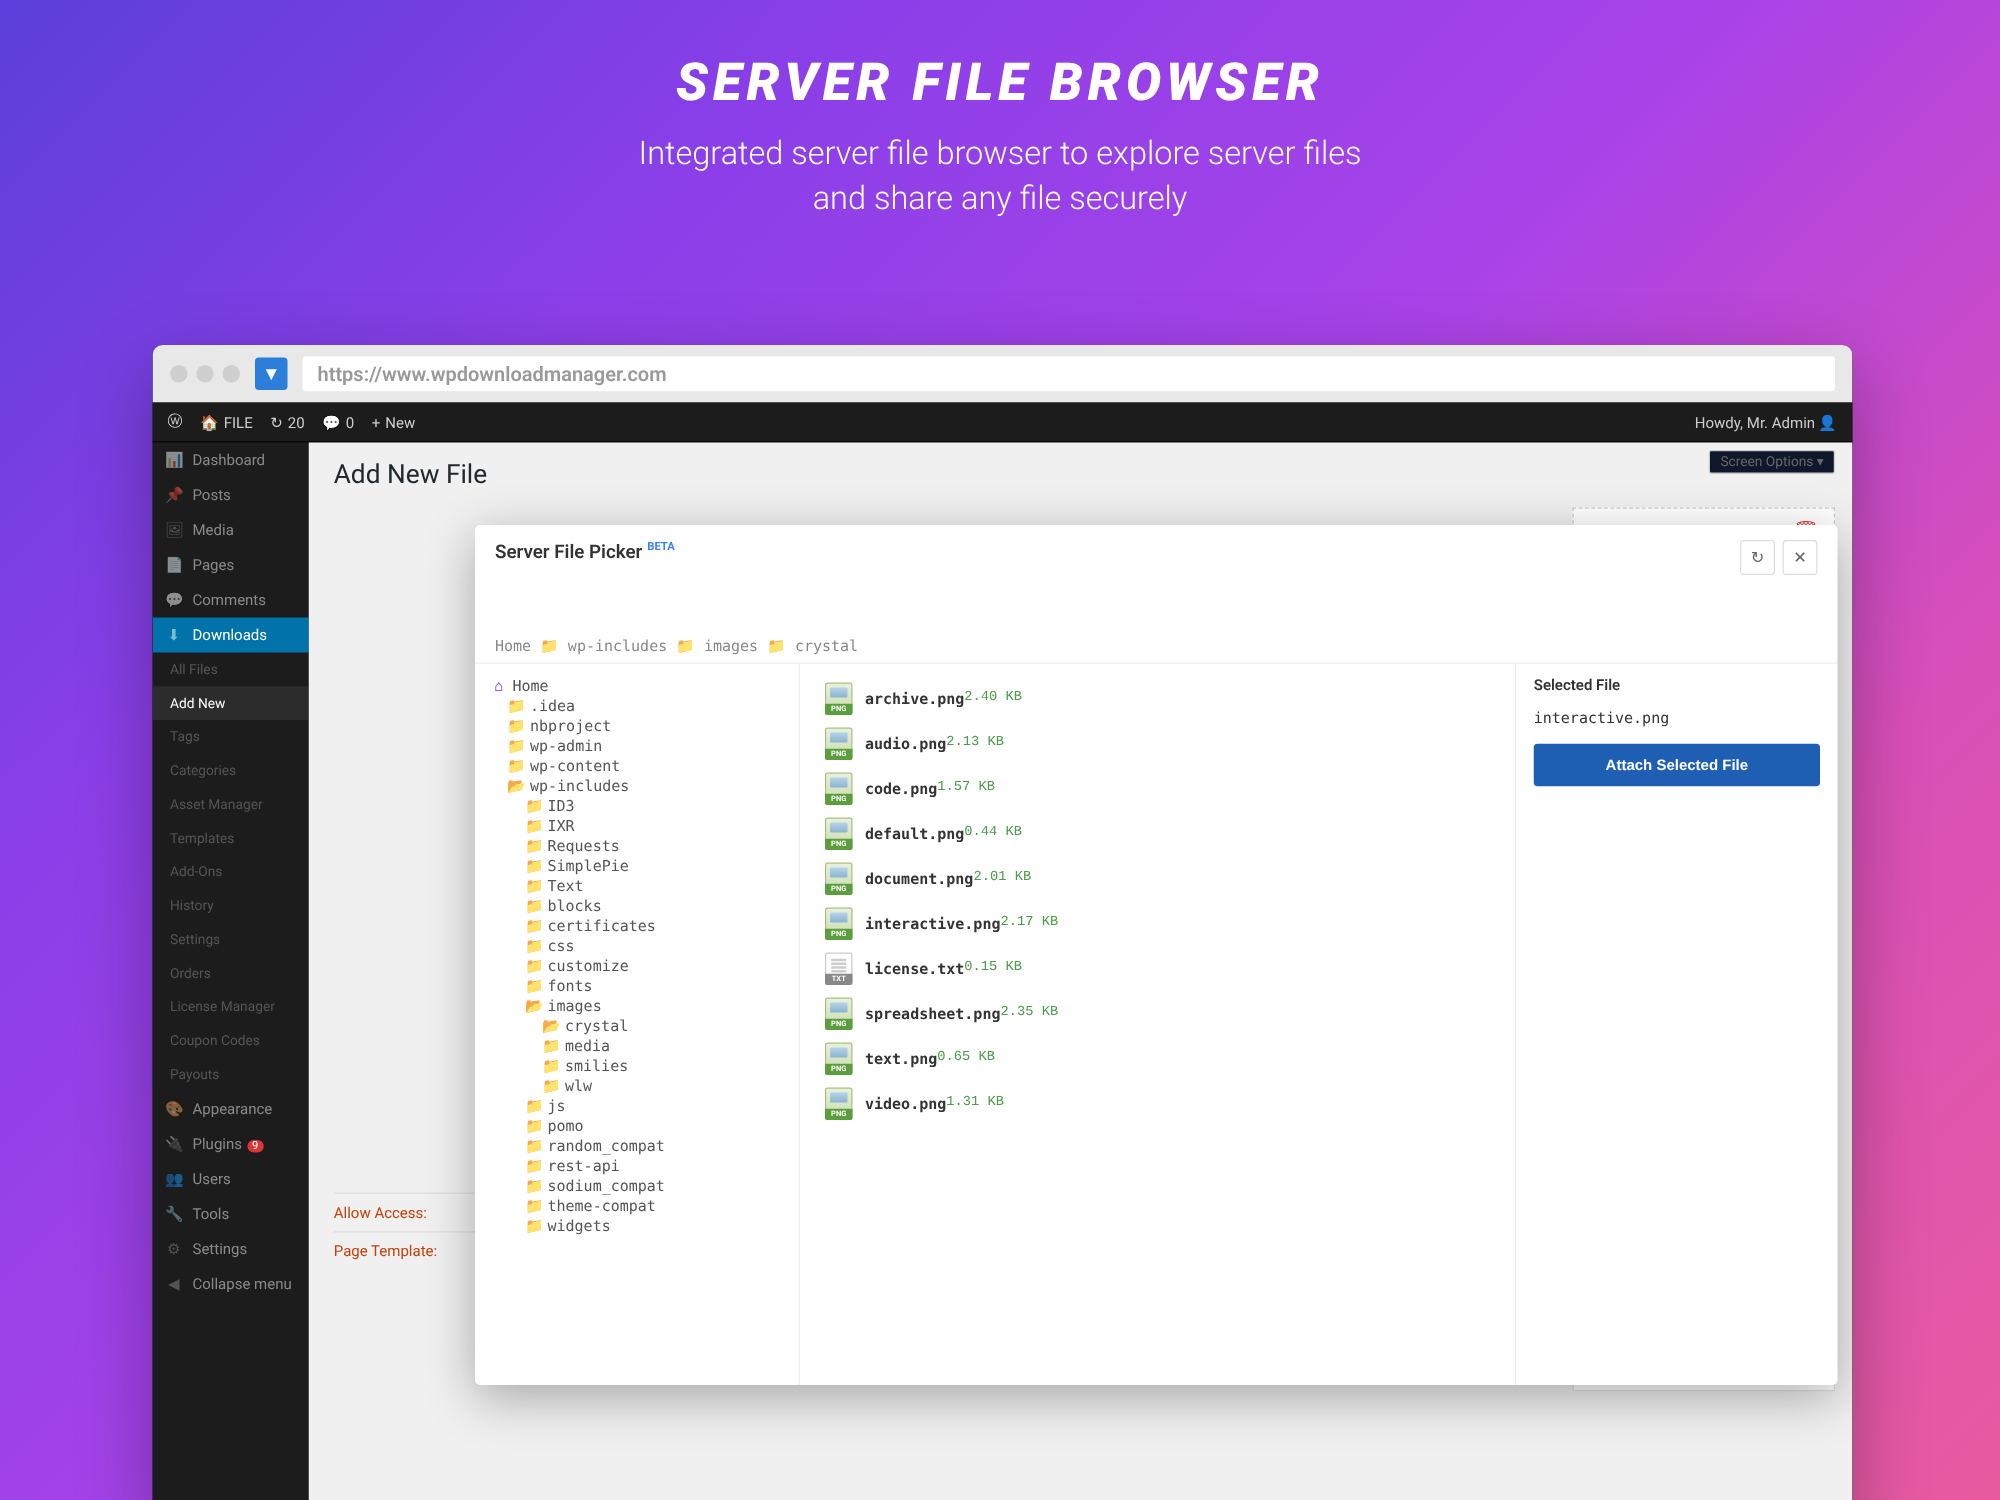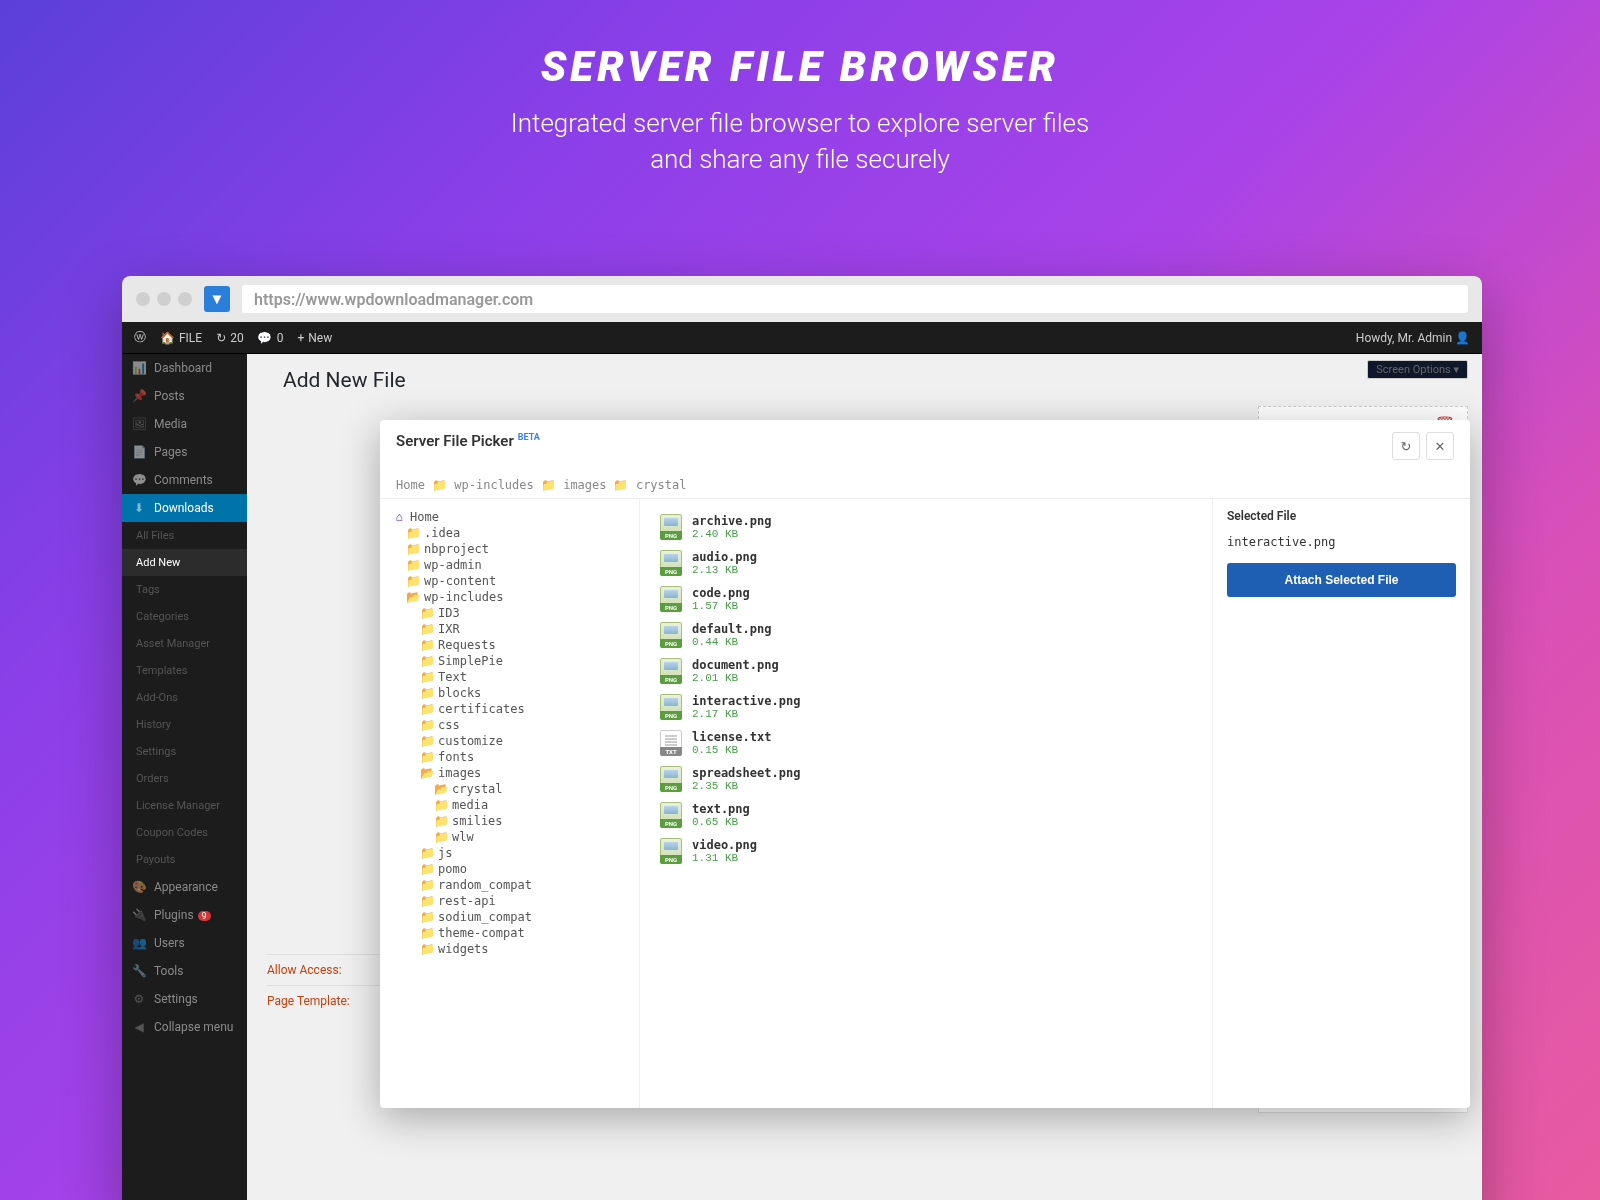--- a/index.html
+++ b/index.html
@@ -32,21 +32,21 @@
 .wp-body { display: flex; height: calc(100% - 78px); }
 .sidebar { width: 125px; background: #1c1c1c; color: #8a8a8a; font-size: 12px; overflow: hidden;}
 .sb-item { padding: 7px 10px; display: flex; align-items: center; gap: 8px; cursor: pointer; }
 .sb-item.active { background: #0073aa; color: #fff; }
 .sb-item.sub { padding-left: 14px; font-size: 11px; color: #555;}
 .sb-item.sub.active2 { color: #fff; background: #2c2c2c;}
 .sb-icon { width: 14px; height: 14px; opacity: 0.5; font-size:12px; text-align:center;}
 
 .content { flex: 1; background: #f0f0f0; position: relative; }
 .screen-opts { position: absolute; right: 14px; top: 6px; font-size: 11px; color: #666; background:#0f172a; border:1px solid #ccc; padding:2px 8px; border-radius:2px;}
-.page-title { font-size: 21px; font-weight: 400; color: #23282d; padding: 14px 36px; }
+.page-title { font-size: 21px; font-weight: 400; color: #23282d; padding: 14px 20px; }
 
 .right-panel { position:absolute; right: 14px; top: 52px; width: 210px; font-size:11px;}
 .panel-box { background:#fff; border:1px solid #ddd; margin-bottom:10px; padding:8px;}
 .drop-hint { text-align:center; color:#888; padding: 8px 0;}
 .btn-sel { background:#3bb54a; color:#fff; padding:4px 8px; border-radius:2px; display:inline-block; font-size:10px;}
 .btn-media { background:#647a8c; color:#fff; padding:6px 8px; border-radius:2px; font-size:10px; text-align:center; margin-top:6px;}
 .btn-server { background:#e8a23b; color:#fff; padding:6px 8px; border-radius:2px; font-size:10px; text-align:center; margin-top:6px;}
 .btn-drive { background:#3b82c4; color:#fff; padding:6px 8px; border-radius:2px; font-size:10px; text-align:center; margin-top:6px;}
 .btn-gear { background:#3b82c4; color:#fff; padding:6px 8px; width:24px; border-radius:2px; float:right; text-align:center; margin-bottom:6px;}
 .trash { color:#d63638; font-size:16px; float:right; margin-right:4px;}
@@ -65,21 +65,21 @@
 .cat-tabs .act{color:#0073aa;}
 .cat-tabs .muted{color:#888;}
 
 
 .modal { position: absolute; left: 133px; top: 66px; right: 12px; height: 688px; background: #fff; border-radius: 4px; box-shadow: 0 10px 40px rgba(0,0,0,0.3); display:flex; flex-direction:column;}
 .modal-head { display:flex; align-items:flex-start; padding: 12px 16px;}
 .modal-title { font-size: 15px; font-weight: 600; color: #333; }
 .modal-badge { font-size: 9px; color: #3b82f6; font-weight:700; vertical-align:super; margin-left:4px;}
 .modal-actions { margin-left:auto; display:flex; gap:6px;}
 .modal-btn { width:28px; height:28px; border:1px solid #ddd; border-radius:3px; display:flex; align-items:center; justify-content:center; color:#666; font-size:13px; cursor:pointer;}
-.breadcrumb { padding: 6px 16px; font-size: 12px; color: #888; font-family: monospace; border-bottom:1px solid #eee;}
+.breadcrumb { padding: 6px 16px; font-size: 12px; color: #888; font-family: monospace; border-bottom:1px solid #eee;margin-top:32px;}
 .bc-fold{color:#6ba3d6;}
 
 .modal-body { flex:1; display:flex; overflow:hidden;}
 .tree-col { width: 260px; border-right: 1px solid #eee; padding: 10px 0; overflow-y:auto; font-family: monospace; font-size: 12px; color:#555;}
 .tree-item { padding: 1px 12px; display:flex; align-items:center; gap:4px; cursor:pointer; white-space:nowrap;}
 .ti-icon{width:14px; display:inline-block; text-align:center;}
 .home-icon{color:#8b5cf6;}
 .fold-icon{color:#6ba3d6;}
 .fold-open{color:#6ba3d6;}
 .indent-1{padding-left:26px;}
@@ -88,21 +88,21 @@
 
 .files-col { flex:1; padding: 10px 16px; overflow-y:auto;}
 .file-row { display:flex; align-items:center; gap:10px; padding: 5px 4px; cursor:pointer;}
 .file-icon { width:22px; height:26px; position:relative;}
 .file-icon-img{width:22px;height:26px;background:linear-gradient(#e8f0e0,#c8dca8);border:1px solid #a8c078;border-radius:2px;position:relative;}
 .file-icon-img::before{content:"";position:absolute;top:3px;left:3px;right:3px;height:8px;background:linear-gradient(#b8d4e8,#8ab4d0);border-radius:1px;}
 .file-icon-badge{position:absolute;bottom:0;left:0;right:0;height:9px;background:#5a9e3e;color:#fff;font-size:6px;font-weight:700;text-align:center;line-height:9px;border-radius:0 0 2px 2px;}
 .file-icon-txt{width:22px;height:26px;background:#fff;border:1px solid #ccc;border-radius:2px;position:relative;}
 .file-icon-txt::before{content:"";position:absolute;top:4px;left:4px;right:4px;height:2px;background:#ccc;box-shadow:0 3px 0 #ccc,0 6px 0 #ccc,0 9px 0 #ccc;}
 .txt-badge{position:absolute;bottom:0;left:0;right:0;height:9px;background:#888;color:#fff;font-size:6px;font-weight:700;text-align:center;line-height:9px;border-radius:0 0 2px 2px;}
-.file-info{display:flex;flex-direction:column;}
+.file-info{display:flex;flex-direction:row;}
 .file-name{font-family:monospace;font-size:12px;font-weight:700;color:#333;}
 .file-size{font-family:Liberation Mono, monospace;font-size:11px;color:#4a9d4a;}
 
 .selected-col { width: 258px; border-left:1px solid #eee; padding:10px 14px;}
 .sel-title{font-size:12px;font-weight:600;color:#333;margin-bottom:8px;}
 .sel-file{font-family:monospace;font-size:12px;color:#333;padding:4px 0;}
 .sel-btn{width:100%;background:#1e5fb3;color:#fff;border:none;padding:10px;font-size:12px;font-weight:600;border-radius:3px;margin-top:10px;cursor:pointer;}
 .plugin-badge{background:#d63638;color:#fff;font-size:9px;padding:0 4px;border-radius:8px;margin-left:4px;}
 </style>
 </head>

